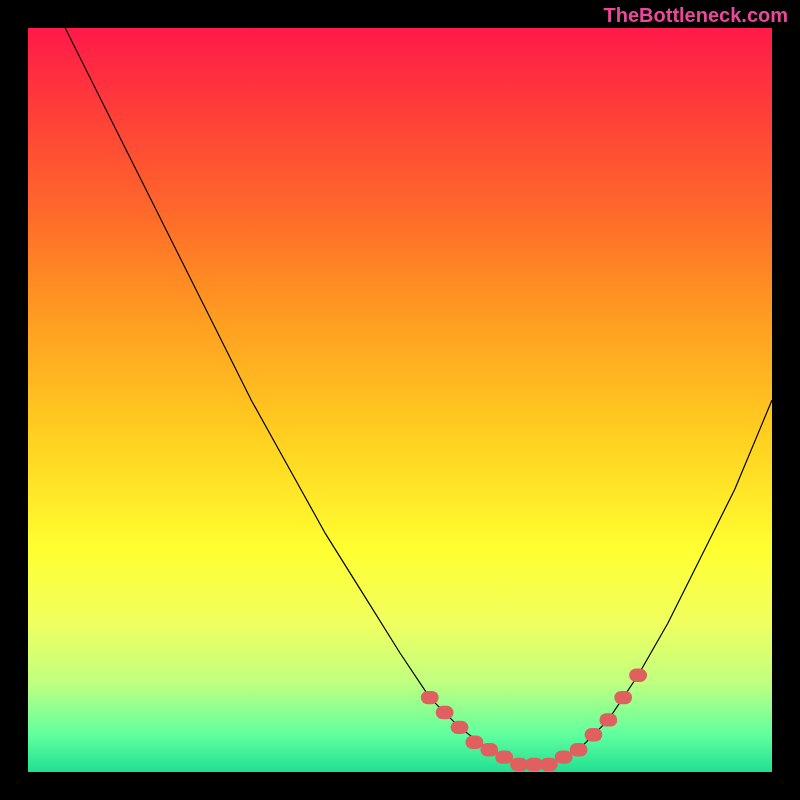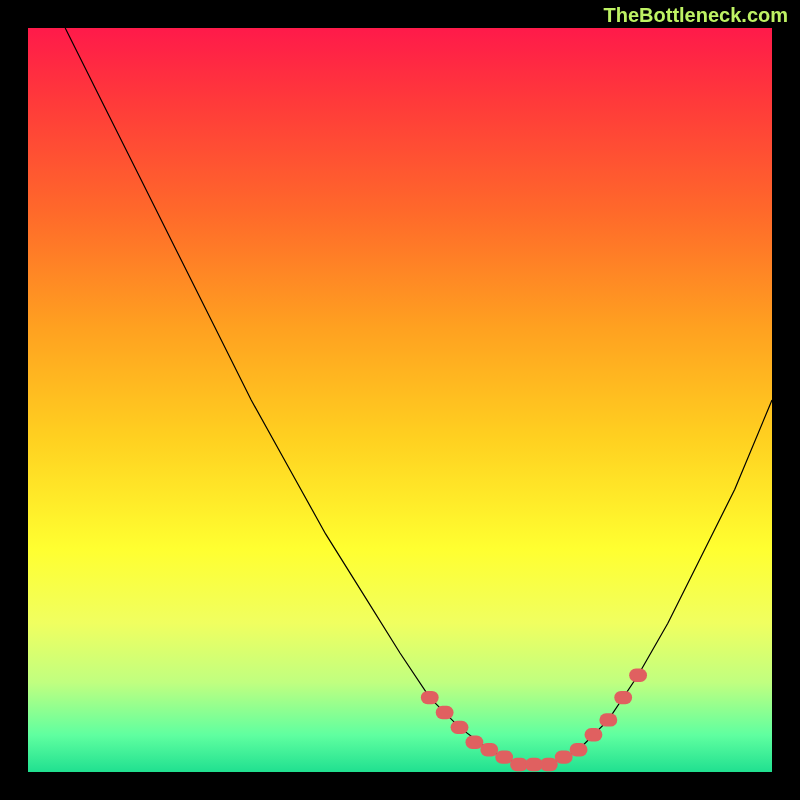--- a/index.html
+++ b/index.html
@@ -8,21 +8,21 @@
     height: 800px;
     background: #000;
     position: relative;
     overflow: hidden;
     font-family: Arial, sans-serif;
   }
   .watermark {
     position: absolute;
     top: 4px;
     right: 12px;
-    color: #bef264;
+    color: #ec4899;
     font-size: 20px;
     font-weight: bold;
     z-index: 10;
   }
   .plot {
     position: absolute;
     left: 28px;
     top: 28px;
     width: 744px;
     height: 744px;

